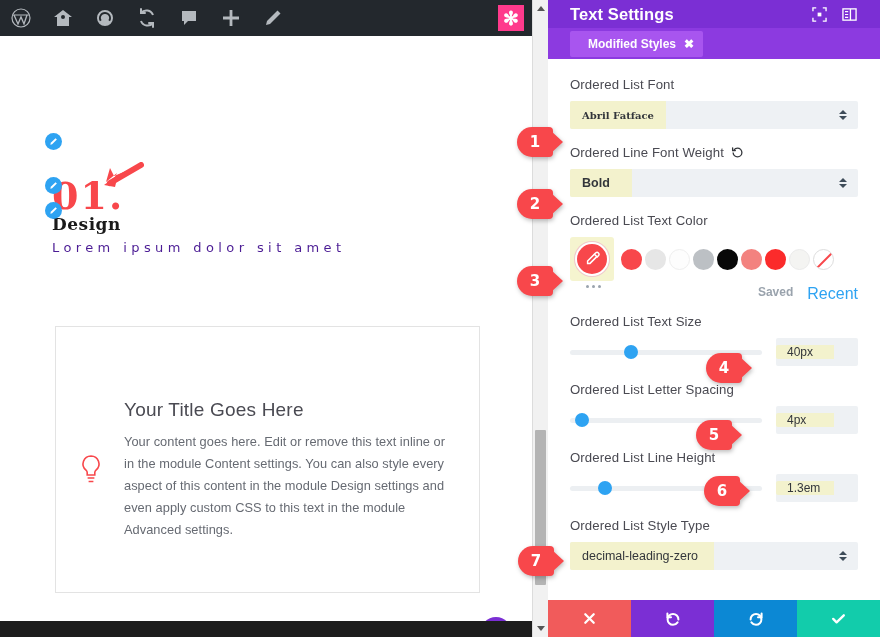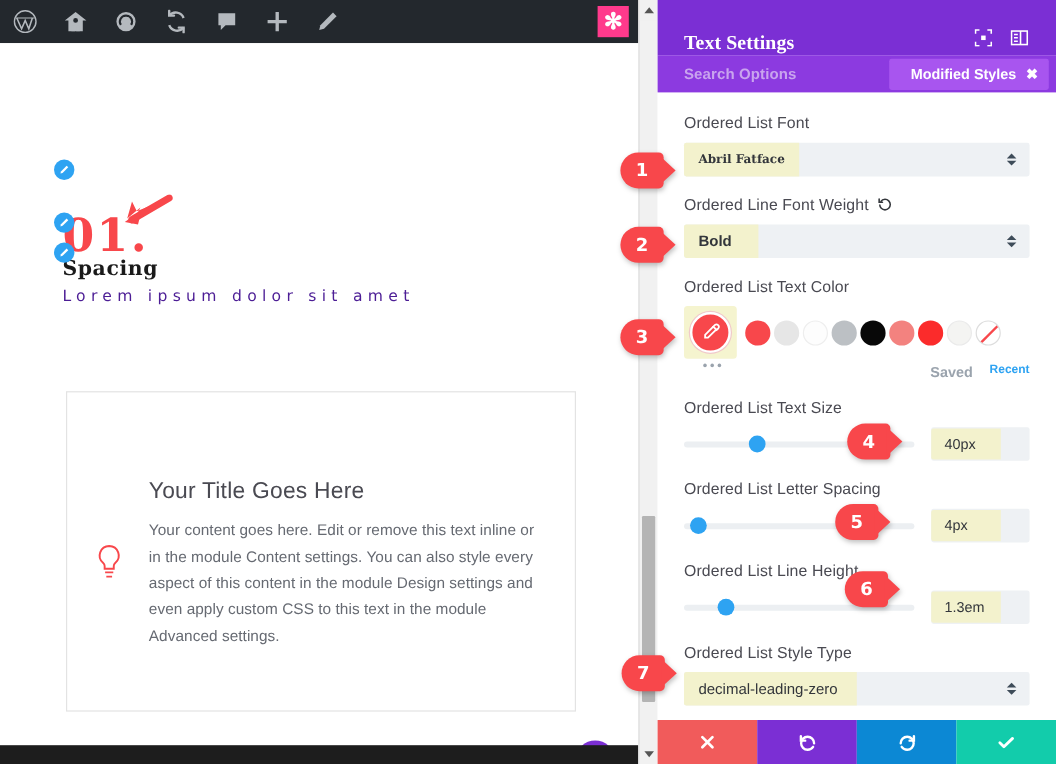--- a/index.html
+++ b/index.html
@@ -107,22 +107,22 @@
     position: absolute; left: 2px; top: 430px; width: 11px; height: 155px;
     background: #b4b4b4; border-radius: 1px;
   }
 
   
   .panel {
     position: absolute; top: 0; left: 548px; width: 332px; height: 637px;
     background: #fff; display: flex; flex-direction: column;
   }
   .panel-header {
-    height: 46px; background: #7b2fd4; display: flex; align-items: flex-end;
-    padding: 0 16px 0 22px; flex-shrink: 0; font-family: Liberation Serif, serif;
+    height: 28px; background: #7b2fd4; display: flex; align-items: center;
+    padding: 0 16px 0 22px; flex-shrink: 0;
   }
   .panel-title {
     color: #fff; font-size: 16.5px; font-weight: 700; flex: 1; letter-spacing: .1px;
   }
   .hdr-ico {
     width: 30px; height: 30px; display: flex; align-items: center;
     justify-content: center; color: #fff;
   }
   .panel-subbar {
     height: 31px; background: #8c3ae0; display: flex; align-items: center;
@@ -194,38 +194,38 @@
   .sw.none::after {
     content: ""; position: absolute; left: -2px; top: 9px; width: 26px;
     height: 2px; background: #f8474b; transform: rotate(-45deg);
   }
   .color-foot {
     display: flex; align-items: flex-start; margin-top: 4px; height: 16px;
   }
   .dots3 { display: flex; gap: 3px; padding-left: 16px; flex: 1; }
   .dots3 i { width: 3px; height: 3px; border-radius: 50%; background: #9aa3ad; }
   .saved-lnk { font-size: 12px; color: #9aa3ad; font-weight: 700; margin-right: 14px; }
-  .recent-lnk { font-size: 10px; color: #2ea3f2; font-weight: 700; }
+  .recent-lnk { font-size: 16px; color: #2ea3f2; font-weight: 400; }
 
   
   .slider-row { display: flex; align-items: center; gap: 0; }
   .track {
     position: relative; flex: 1; height: 5px; background: #eceff2;
     border-radius: 3px; margin-right: 14px;
   }
   .knob {
     position: absolute; top: 50%; width: 14px; height: 14px; border-radius: 50%;
     background: #2ea3f2; transform: translate(-50%, -50%);
   }
   .num-input {
     width: 82px; height: 28px; background: #eef1f4; border-radius: 2px;
     display: flex; align-items: center; flex-shrink: 0;
   }
   .num-val {
-    background: #f3f2cd; height: 26px; min-width: 58px; display: flex;
+    background: #f3f2cd; height: 14px; min-width: 58px; display: flex;
     align-items: center; padding: 0 11px; font-size: 12px; color: #33363b;
     border-radius: 2px 0 0 2px;
   }
 
   
   .callout {
     position: absolute; width: 46px; height: 30px; z-index: 20;
     filter: drop-shadow(1px 2px 2px rgba(0,0,0,.25));
   }
   .callout .body {
@@ -318,21 +318,21 @@
           <path d="M14.5 2.5l3 3L7 16l-4 1 1-4L14.5 2.5z"></path>
         </svg>
     </div>
     <div class="edit-badge" style="left:45px; top:166px;">
       <svg width="9" height="9" viewBox="0 0 20 20" fill="#fff">
           <path d="M14.5 2.5l3 3L7 16l-4 1 1-4L14.5 2.5z"></path>
         </svg>
     </div>
 
     <div class="num-01">01.</div>
-    <div class="design-word">Spacing</div>
+    <div class="design-word">Design</div>
     <div class="lorem-line">Lorem ipsum dolor sit amet</div>
 
     <div class="arrow-anno">
       <svg width="44" height="30" viewBox="0 0 44 30">
         <path d="M41 3 L12 21 L17 11 L6 20 L10 6 L14 14 Z" fill="#f8474b"></path>
         <path d="M41 3 L10 21" stroke="#f8474b" stroke-width="6" stroke-linecap="round"></path>
         <path d="M4 23 L18 13 L15 25 Z" fill="#f8474b"></path>
       </svg>
     </div>
 
@@ -382,21 +382,20 @@
       <div class="hdr-ico">
         <svg width="15" height="15" viewBox="0 0 16 16" fill="none" stroke="#fff" stroke-width="1.4">
           <rect x="1" y="2" width="14" height="12"></rect>
           <path d="M9 2v12"></path>
           <path d="M3.2 5h3.4M3.2 8h3.4M3.2 11h3.4" stroke-width="1.3"></path>
         </svg>
       </div>
     </div>
 
     <div class="panel-subbar">
-      <div class="search-opts">Search Options</div>
       <div class="mod-badge">
         <span>Modified Styles</span>
         <span class="x">✖</span>
       </div>
     </div>
 
     <div class="panel-body">
 
       <div class="field">
         <div class="field-label">Ordered List Font</div>

